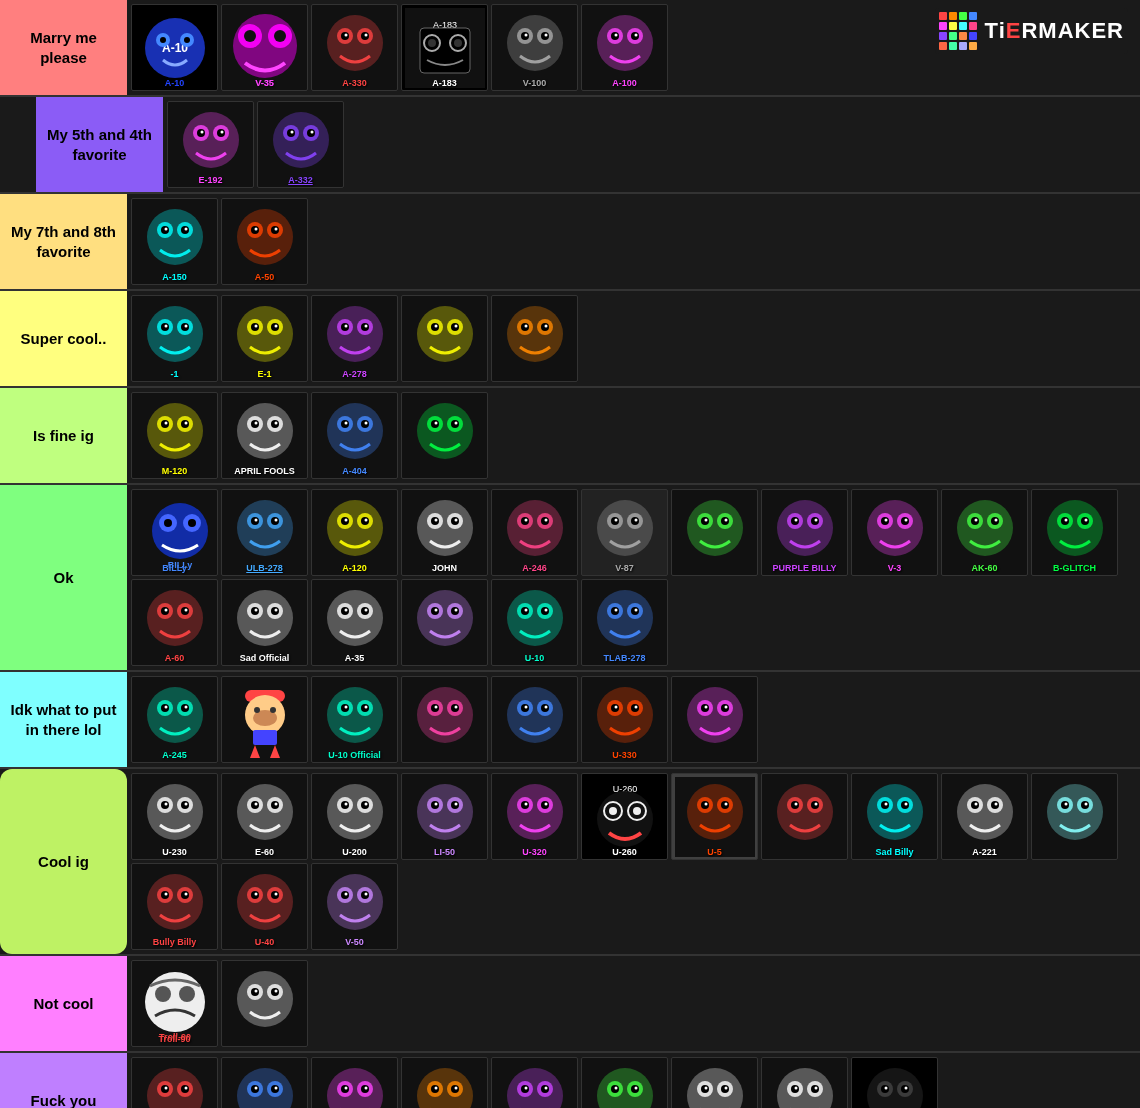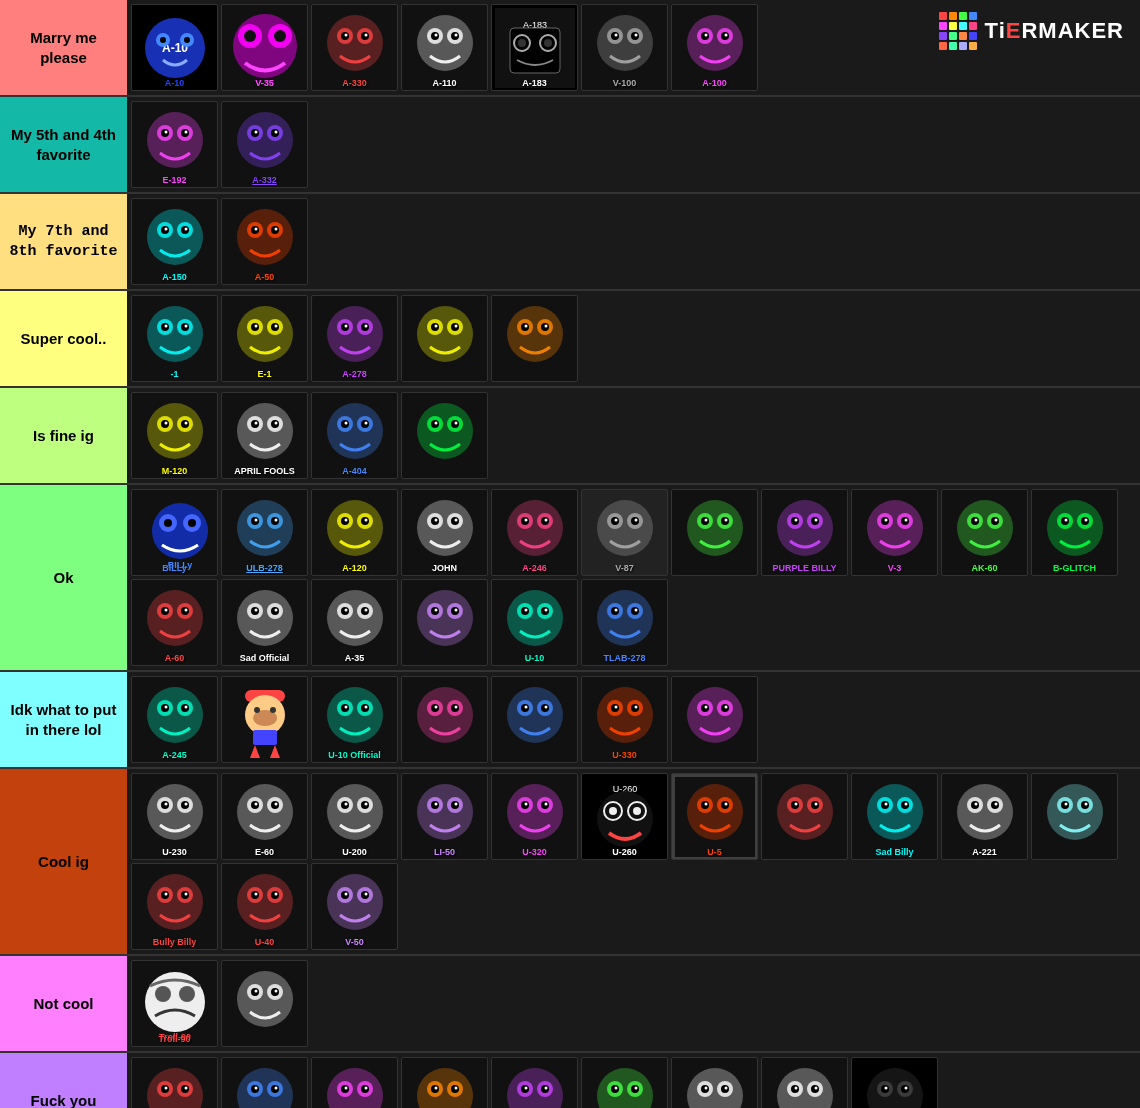--- a/index.html
+++ b/index.html
@@ -160,35 +160,20 @@
       <circle cx="30" cy="28" r="8" fill="#ff4444" opacity="0.8"></circle>
       <circle cx="50" cy="28" r="8" fill="#ff4444" opacity="0.8"></circle>
       <circle cx="30" cy="28" r="4" fill="black"></circle>
       <circle cx="50" cy="28" r="4" fill="black"></circle>
       <circle cx="31" cy="27" r="1.5" fill="white"></circle>
       <circle cx="51" cy="27" r="1.5" fill="white"></circle>
       <path d="M25 48 Q40 60 55 48" stroke="#ff4444" stroke-width="3" fill="none" opacity="0.9"></path>
     </svg>
   <div class="item-label" style="color: rgb(255, 68, 68);">A-330</div>
         </div>
-        <div class="tier-item" style="background: rgb(17, 17, 17);">
-    <svg width="80" height="80" xmlns="http://www.w3.org/2000/svg">
-      <rect width="80" height="80" fill="#111"></rect>
-
-      <ellipse cx="40" cy="35" rx="28" ry="28" fill="#ffffff" opacity="0.3"></ellipse>
-      <circle cx="30" cy="28" r="8" fill="#ffffff" opacity="0.8"></circle>
-      <circle cx="50" cy="28" r="8" fill="#ffffff" opacity="0.8"></circle>
-      <circle cx="30" cy="28" r="4" fill="black"></circle>
-      <circle cx="50" cy="28" r="4" fill="black"></circle>
-      <circle cx="31" cy="27" r="1.5" fill="white"></circle>
-      <circle cx="51" cy="27" r="1.5" fill="white"></circle>
-      <path d="M25 48 Q40 60 55 48" stroke="#ffffff" stroke-width="3" fill="none" opacity="0.9"></path>
-    </svg>
-  <div class="item-label" style="color: rgb(255, 255, 255);">A-110</div>
-        </div>
         <div class="tier-item" style="background: rgb(0, 0, 0);">
           <svg width="80" height="80">
             <rect width="80" height="80" fill="#111"></rect>
             <text x="40" y="20" text-anchor="middle" fill="white" font-size="9">A-183</text>
             <rect x="15" y="20" width="50" height="45" rx="4" fill="#000" stroke="#666" stroke-width="1"></rect>
             <circle cx="27" cy="35" r="8" fill="black" stroke="#aaa" stroke-width="2"></circle>
             <circle cx="53" cy="35" r="8" fill="black" stroke="#aaa" stroke-width="2"></circle>
             <circle cx="27" cy="35" r="4" fill="#333"></circle>
             <circle cx="53" cy="35" r="4" fill="#333"></circle>
             <path d="M22 52 Q40 62 58 52" stroke="#888" stroke-width="2" fill="none"></path>
@@ -221,21 +206,21 @@
       <circle cx="50" cy="28" r="4" fill="black"></circle>
       <circle cx="31" cy="27" r="1.5" fill="white"></circle>
       <circle cx="51" cy="27" r="1.5" fill="white"></circle>
       <path d="M25 48 Q40 60 55 48" stroke="#ff44ff" stroke-width="3" fill="none" opacity="0.9"></path>
     </svg>
   <div class="item-label" style="color: rgb(255, 68, 255);">A-100</div>
         </div>
       </div>
     </div>
     <div class="tier-row">
-      <div class="tier-label" style="background-color: #14b8a6;">My 5th and 4th favorite</div>
+      <div class="tier-label" style="background-color: #8b5cf6; margin-left: 36px;">My 5th and 4th favorite</div>
       <div class="tier-items">
         <div class="tier-item" style="background: rgb(17, 17, 17);">
     <svg width="80" height="80" xmlns="http://www.w3.org/2000/svg">
       <rect width="80" height="80" fill="#111"></rect>
 
       <ellipse cx="40" cy="35" rx="28" ry="28" fill="#ff44ff" opacity="0.3"></ellipse>
       <circle cx="30" cy="28" r="8" fill="#ff44ff" opacity="0.8"></circle>
       <circle cx="50" cy="28" r="8" fill="#ff44ff" opacity="0.8"></circle>
       <circle cx="30" cy="28" r="4" fill="black"></circle>
       <circle cx="50" cy="28" r="4" fill="black"></circle>
@@ -256,21 +241,21 @@
       <circle cx="50" cy="28" r="4" fill="black"></circle>
       <circle cx="31" cy="27" r="1.5" fill="white"></circle>
       <circle cx="51" cy="27" r="1.5" fill="white"></circle>
       <path d="M25 48 Q40 60 55 48" stroke="#8844ff" stroke-width="3" fill="none" opacity="0.9"></path>
     </svg>
   <div class="item-label" style="color: rgb(136, 68, 255); text-decoration: underline;">A-332</div>
         </div>
       </div>
     </div>
     <div class="tier-row">
-      <div class="tier-label" style="background-color: rgb(255, 223, 128); font-family: Liberation Mono, monospace;">My 7th and 8th favorite</div>
+      <div class="tier-label" style="background-color: rgb(255, 223, 128);">My 7th and 8th favorite</div>
       <div class="tier-items">
         <div class="tier-item" style="background: rgb(17, 17, 17);">
     <svg width="80" height="80" xmlns="http://www.w3.org/2000/svg">
       <rect width="80" height="80" fill="#111"></rect>
 
       <ellipse cx="40" cy="35" rx="28" ry="28" fill="#00ffff" opacity="0.3"></ellipse>
       <circle cx="30" cy="28" r="8" fill="#00ffff" opacity="0.8"></circle>
       <circle cx="50" cy="28" r="8" fill="#00ffff" opacity="0.8"></circle>
       <circle cx="30" cy="28" r="4" fill="black"></circle>
       <circle cx="50" cy="28" r="4" fill="black"></circle>
@@ -794,21 +779,21 @@
       <circle cx="30" cy="28" r="4" fill="black"></circle>
       <circle cx="50" cy="28" r="4" fill="black"></circle>
       <circle cx="31" cy="27" r="1.5" fill="white"></circle>
       <circle cx="51" cy="27" r="1.5" fill="white"></circle>
       <path d="M25 48 Q40 60 55 48" stroke="#ff44ff" stroke-width="3" fill="none" opacity="0.9"></path>
     </svg>
   </div>
       </div>
     </div>
     <div class="tier-row">
-      <div class="tier-label" style="background-color: #c2410c;">Cool ig</div>
+      <div class="tier-label" style="background-color: #bef264; border-radius: 12px;">Cool ig</div>
       <div class="tier-items">
         <div class="tier-item" style="background: rgb(17, 17, 17);">
     <svg width="80" height="80" xmlns="http://www.w3.org/2000/svg">
       <rect width="80" height="80" fill="#111"></rect>
 
       <ellipse cx="40" cy="35" rx="28" ry="28" fill="#ffffff" opacity="0.3"></ellipse>
       <circle cx="30" cy="28" r="8" fill="#ffffff" opacity="0.8"></circle>
       <circle cx="50" cy="28" r="8" fill="#ffffff" opacity="0.8"></circle>
       <circle cx="30" cy="28" r="4" fill="black"></circle>
       <circle cx="50" cy="28" r="4" fill="black"></circle>

